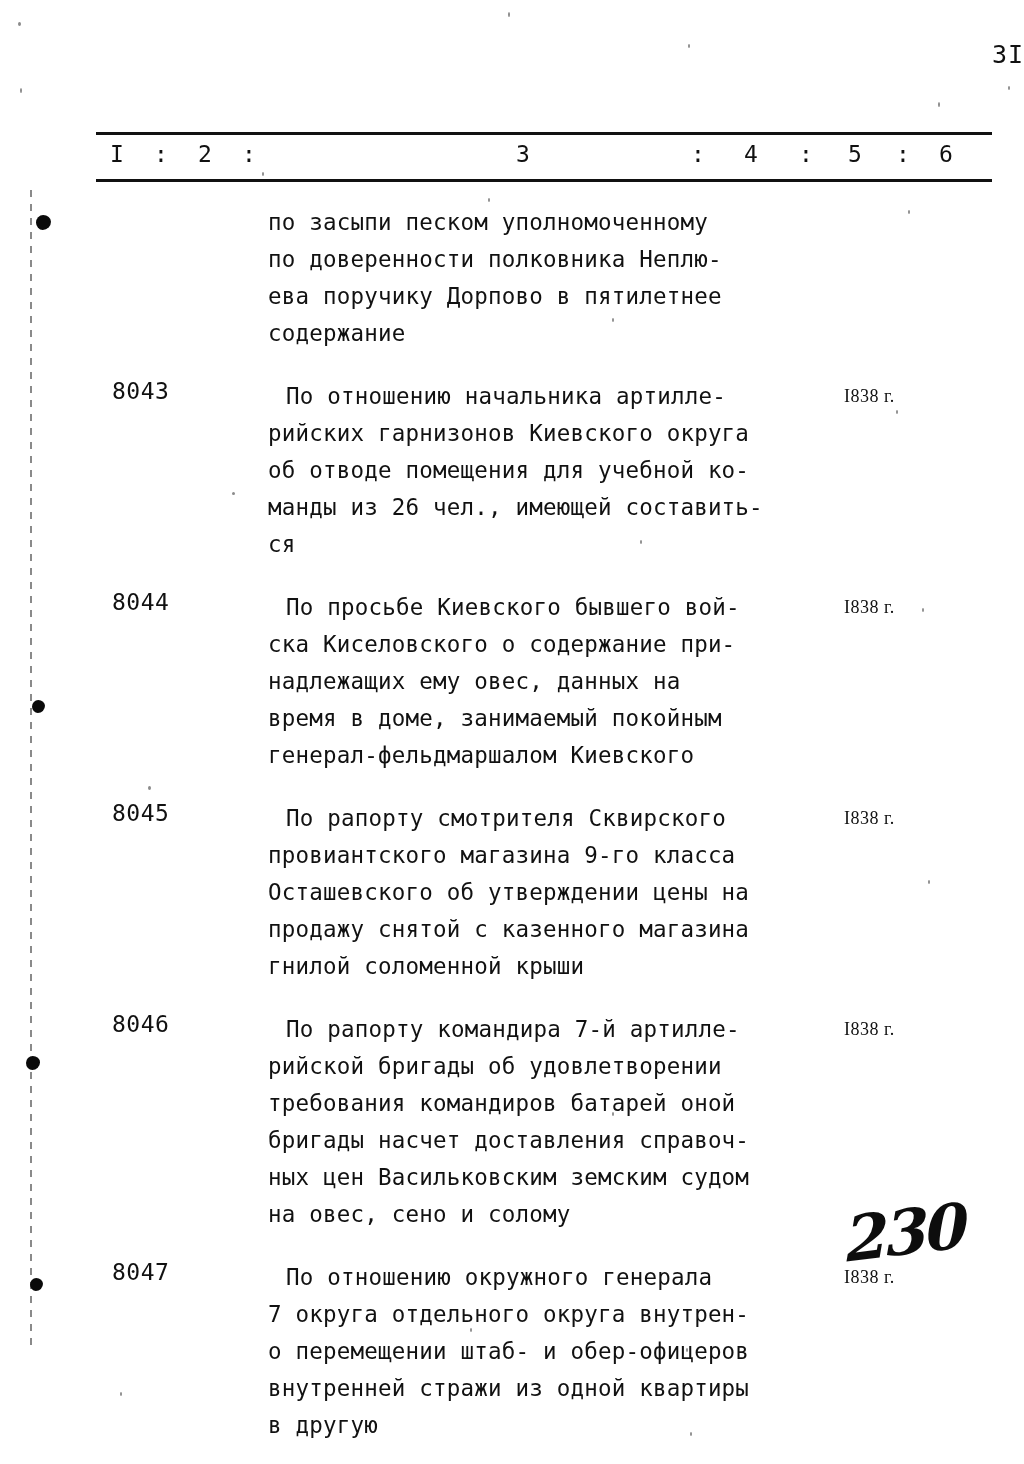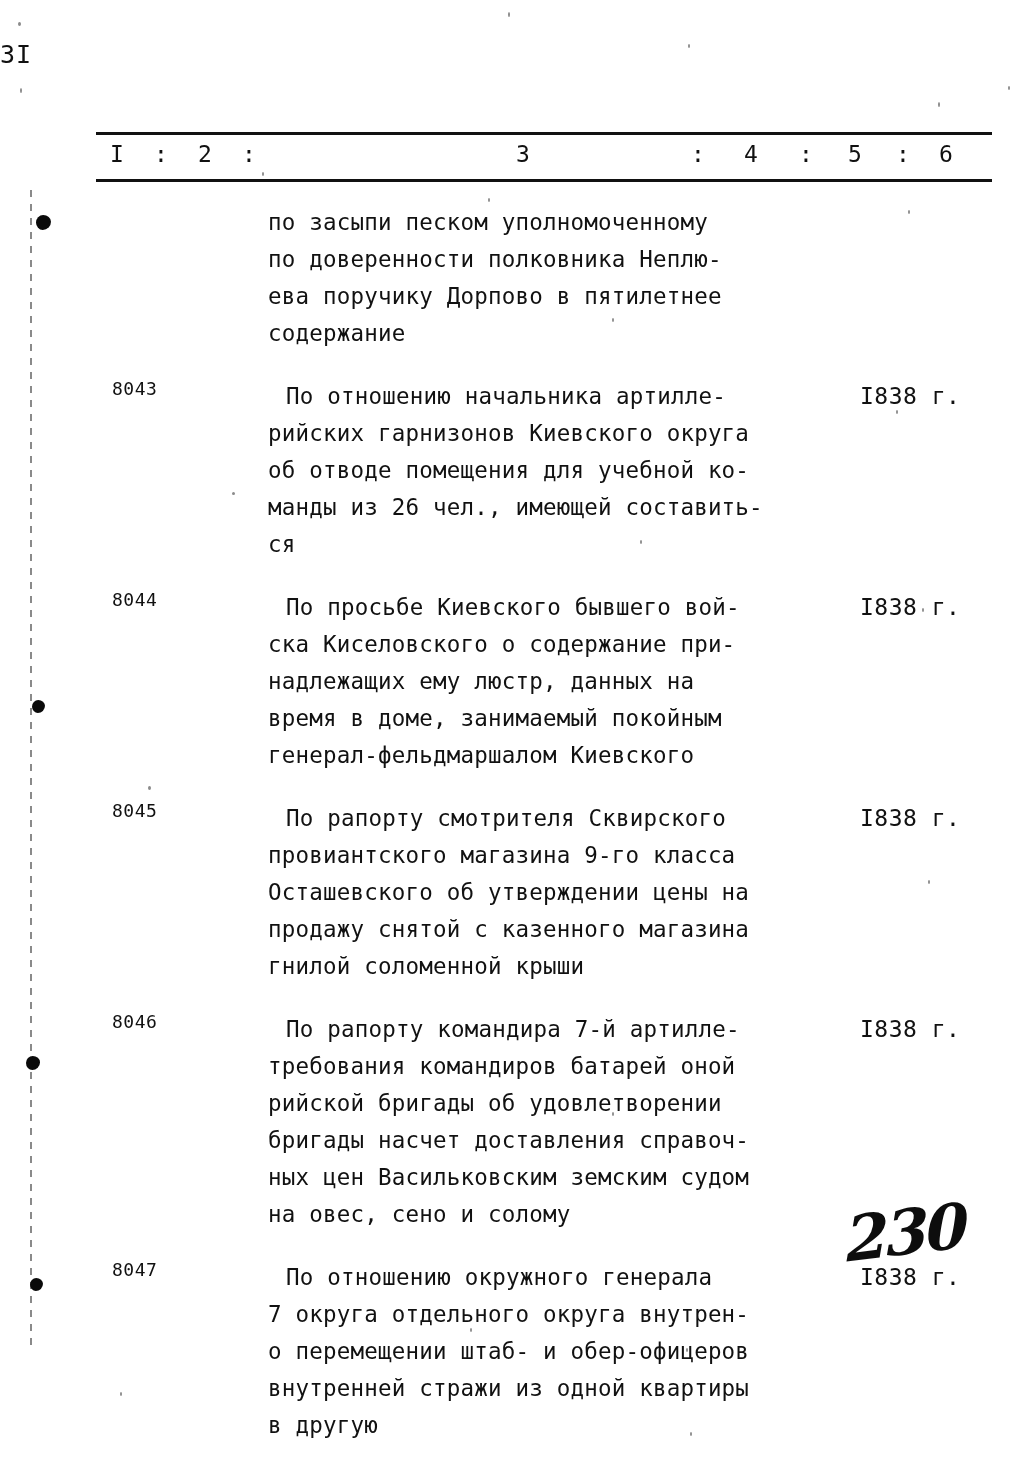--- a/index.html
+++ b/index.html
@@ -48,21 +48,21 @@
     );
     opacity: .8;
   }
 
   
   #folio {
     position: absolute;
     top: 40px;
     left: 0;
     width: 1024px;
-    text-align: left;
+    text-align: right;
     font-size: 25px;
     letter-spacing: 1px;
   }
 
   
   #colhead {
     position: absolute;
     left: 96px;
     top: 132px;
     width: 896px;
@@ -103,45 +103,46 @@
   .entry {
     position: relative;
     display: block;
     margin-bottom: 26px;
   }
   .entry-no {
     position: absolute;
     left: 112px;
     top: 0;
     width: 130px;
-    font-size: 18px;
+    font-size: 23px;
     letter-spacing: .5px;
   }
   .entry-body {
     margin-left: 268px;
     width: 560px;
     position: relative;
   }
   .line {
     font-size: 22.5px;
     line-height: 37px;
     letter-spacing: .2px;
     white-space: pre;
   }
   .line.first-line {
     text-indent: 18px;
   }
   .entry-year {
     position: absolute;
-    left: 592px;
+    left: 576px;
     top: 0;
-    font-size: 23px;
+    font-size: 18px;
     line-height: 37px;
     white-space: pre;
     letter-spacing: .5px;
+    font-family: Liberation Serif, serif;
   }
 
   
   .entry.continuation .entry-body .line.first-line {
     text-indent: 0;
     margin-top: 8px;
   }
 
   
   #handwritten {
@@ -228,43 +229,43 @@
           <div class="line">манды из 26 чел., имеющей составить-</div>
           <div class="line">ся</div>
           <div class="entry-year">I838 г.</div>
         </div>
       </div>
       <div class="entry">
         <div class="entry-no">8044</div>
         <div class="entry-body">
           <div class="line first-line">По просьбе Киевского бывшего вой-</div>
           <div class="line">ска Киселовского о содержание при-</div>
-          <div class="line">надлежащих ему люстр, данных на</div>
+          <div class="line">надлежащих ему овес, данных на</div>
           <div class="line">время в доме, занимаемый покойным</div>
           <div class="line">генерал-фельдмаршалом Киевского</div>
           <div class="entry-year">I838 г.</div>
         </div>
       </div>
       <div class="entry">
         <div class="entry-no">8045</div>
         <div class="entry-body">
           <div class="line first-line">По рапорту смотрителя Сквирского</div>
           <div class="line">провиантского магазина 9-го класса</div>
           <div class="line">Осташевского об утверждении цены на</div>
           <div class="line">продажу снятой с казенного магазина</div>
           <div class="line">гнилой соломенной крыши</div>
           <div class="entry-year">I838 г.</div>
         </div>
       </div>
       <div class="entry">
         <div class="entry-no">8046</div>
         <div class="entry-body">
           <div class="line first-line">По рапорту командира 7-й артилле-</div>
+          <div class="line">рийской бригады об удовлетворении</div>
           <div class="line">требования командиров батарей оной</div>
-          <div class="line">рийской бригады об удовлетворении</div>
           <div class="line">бригады насчет доставления справоч-</div>
           <div class="line">ных цен Васильковским земским судом</div>
           <div class="line">на овес, сено и солому</div>
           <div class="entry-year">I838 г.</div>
         </div>
       </div>
       <div class="entry">
         <div class="entry-no">8047</div>
         <div class="entry-body">
           <div class="line first-line">По отношению окружного генерала</div>

